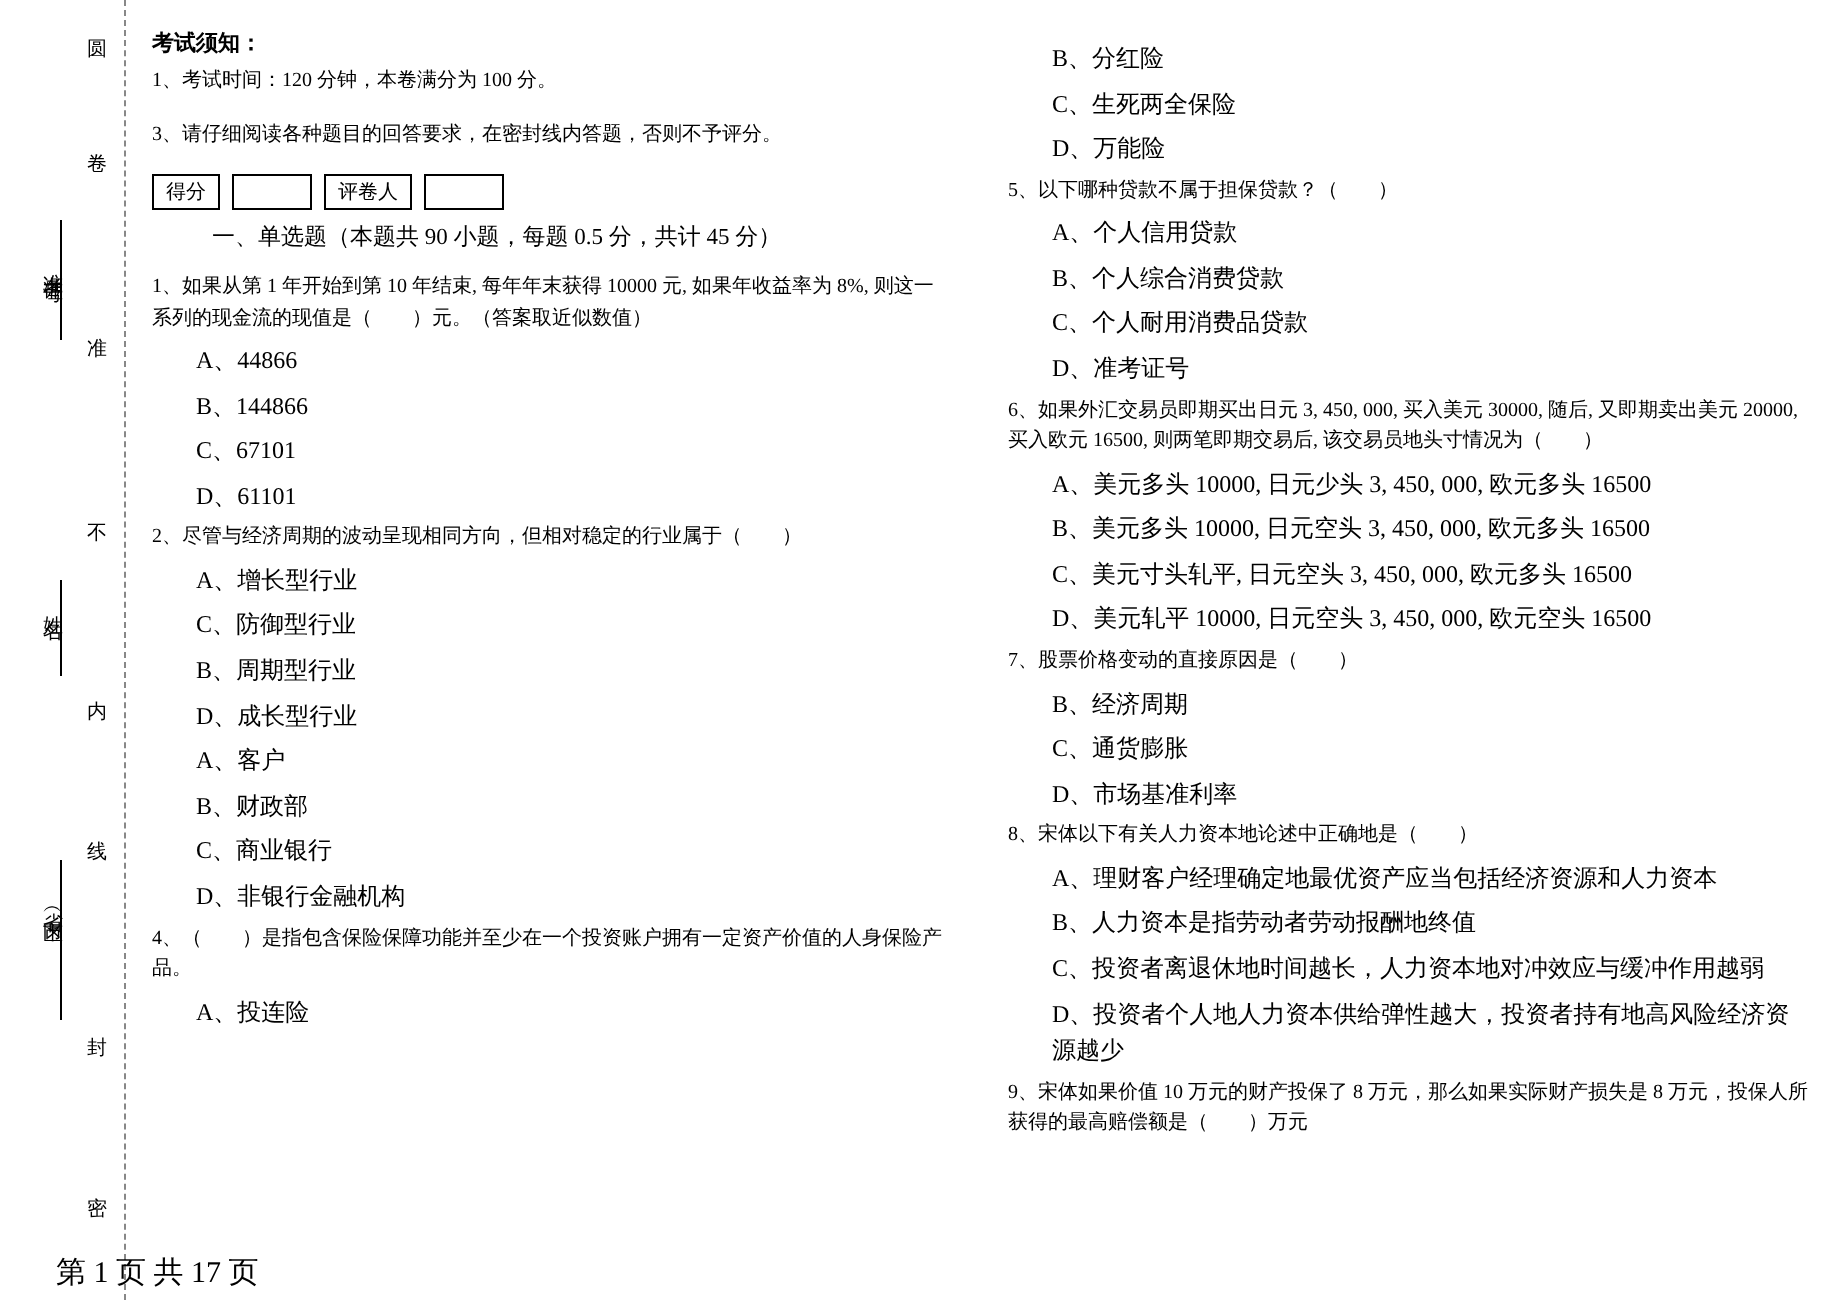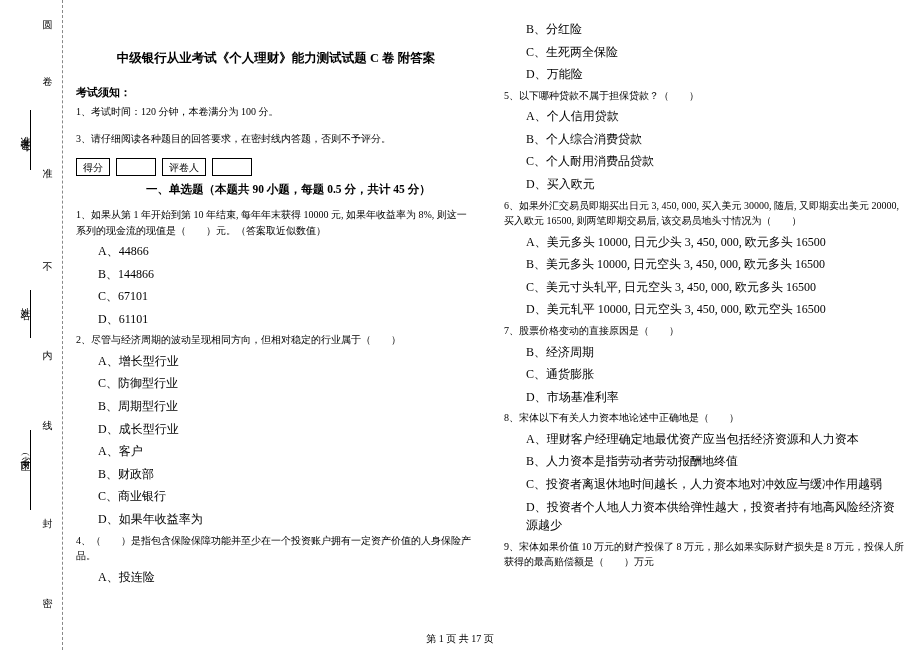--- a/index.html
+++ b/index.html
@@ -84,35 +84,35 @@
     .score-box {
       border: 1px solid #000;
       padding: 2px 6px;
       font-size: 10px;
       display: inline-block;
       min-width: 28px;
       height: 18px;
       line-height: 14px;
     }
     .section-title {
-      font-weight: bold;
+      font-weight: normal;
       font-size: 11.5px;
-      margin-left: 70px;
+      margin-left: 30px;
       margin-bottom: 10px;
     }
     .q { font-size: 10px; line-height: 1.55; margin-bottom: 4px; }
     .opt { font-size: 12px; line-height: 1.55; margin-left: 22px; margin-bottom: 4px; }
     .col2-pad { padding-top: 6px; }
     .pager {
       position: absolute;
       bottom: 4px;
       left: 0;
       width: 920px;
-      text-align: center;
-      font-size: 10px;
+      font-size: 15px;
+      padding-left: 28px;
     }
   </style>
 </head>
 <body>
 
 <div class="binding-margin">
   <div class="dashed-line"></div>
 
   <span class="vertical-label lbl-zhou">圆</span>
   <span class="vertical-label lbl-can">卷</span>
@@ -127,21 +127,20 @@
   <span class="vertical-label lbl-prov">省（市区）</span>
   <div class="underline-v" style="top:430px;height:80px"></div>
   <span class="vertical-label lbl-feng">封</span>
   <span class="vertical-label lbl-mi">密</span>
 </div>
 
 <div class="content">
   <div class="cols">
 
     <div class="col">
-      <div class="title">中级银行从业考试《个人理财》能力测试试题 C 卷 附答案</div>
       <div class="subhead">考试须知：</div>
       <div class="instr">1、考试时间：120 分钟，本卷满分为 100 分。</div>
       <div class="instr">3、请仔细阅读各种题目的回答要求，在密封线内答题，否则不予评分。</div>
 
       <div class="score-row">
         <span class="score-box">得分</span>
         <span class="score-box" style="min-width:40px"></span>
         <span class="score-box">评卷人</span>
         <span class="score-box" style="min-width:40px"></span>
       </div>
@@ -156,36 +155,36 @@
 
       <div class="q">2、尽管与经济周期的波动呈现相同方向，但相对稳定的行业属于（　　）</div>
       <div class="opt">A、增长型行业</div>
       <div class="opt">C、防御型行业</div>
       <div class="opt">B、周期型行业</div>
       <div class="opt">D、成长型行业</div>
 
       <div class="opt">A、客户</div>
       <div class="opt">B、财政部</div>
       <div class="opt">C、商业银行</div>
-      <div class="opt">D、如果年收益率为</div>
+      <div class="opt">D、非银行金融机构</div>
 
       <div class="q">4、（　　）是指包含保险保障功能并至少在一个投资账户拥有一定资产价值的人身保险产品。</div>
       <div class="opt">A、投连险</div>
     </div>
 
     <div class="col col2-pad">
       <div class="opt">B、分红险</div>
       <div class="opt">C、生死两全保险</div>
       <div class="opt">D、万能险</div>
 
       <div class="q">5、以下哪种贷款不属于担保贷款？（　　）</div>
       <div class="opt">A、个人信用贷款</div>
       <div class="opt">B、个人综合消费贷款</div>
       <div class="opt">C、个人耐用消费品贷款</div>
-      <div class="opt">D、买入欧元</div>
+      <div class="opt">D、准考证号</div>
 
       <div class="q">6、如果外汇交易员即期买出日元 3, 450, 000, 买入美元 30000, 随后, 又即期卖出美元 20000, 买入欧元 16500, 则两笔即期交易后, 该交易员地头寸情况为（　　）</div>
       <div class="opt">A、美元多头 10000, 日元少头 3, 450, 000, 欧元多头 16500</div>
       <div class="opt">B、美元多头 10000, 日元空头 3, 450, 000, 欧元多头 16500</div>
       <div class="opt">C、美元寸头轧平, 日元空头 3, 450, 000, 欧元多头 16500</div>
       <div class="opt">D、美元轧平 10000, 日元空头 3, 450, 000, 欧元空头 16500</div>
 
       <div class="q">7、股票价格变动的直接原因是（　　）</div>
       <div class="opt">B、经济周期</div>
       <div class="opt">C、通货膨胀</div>

